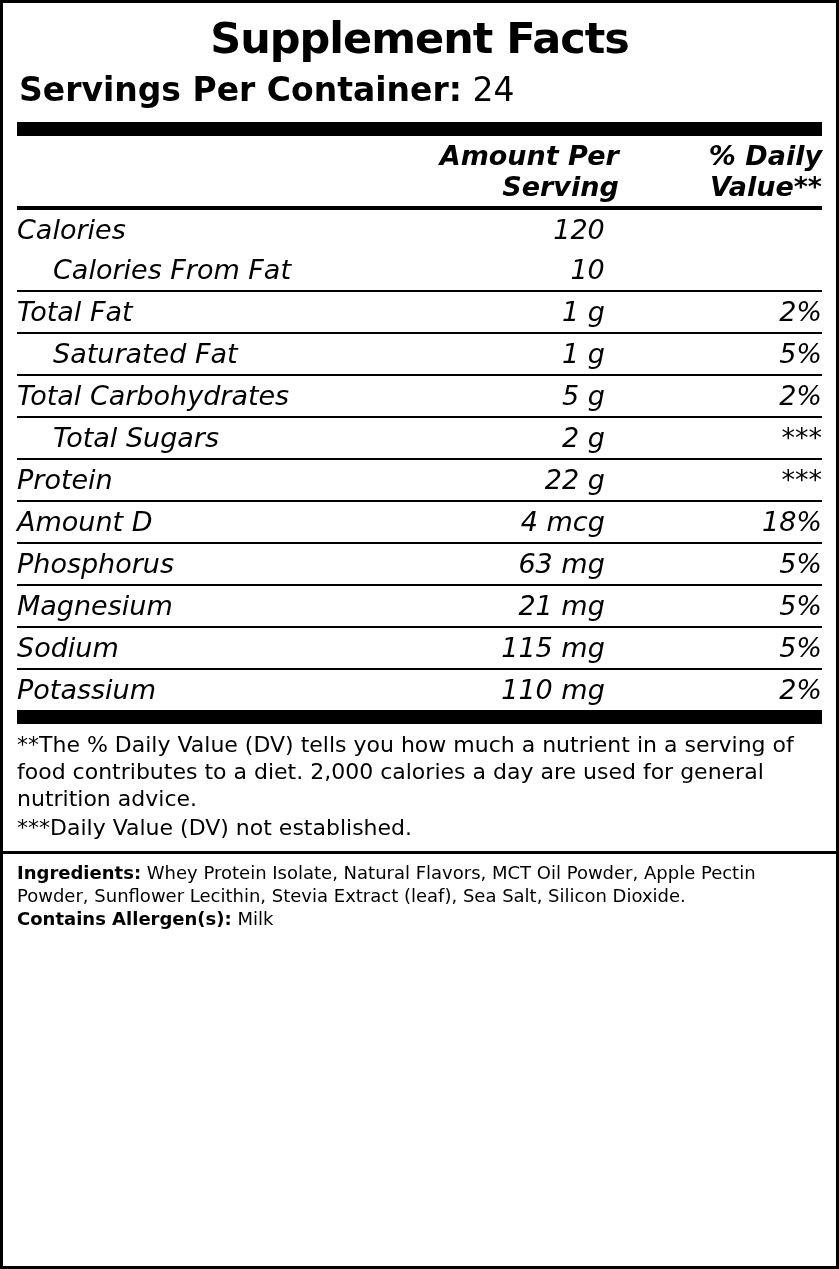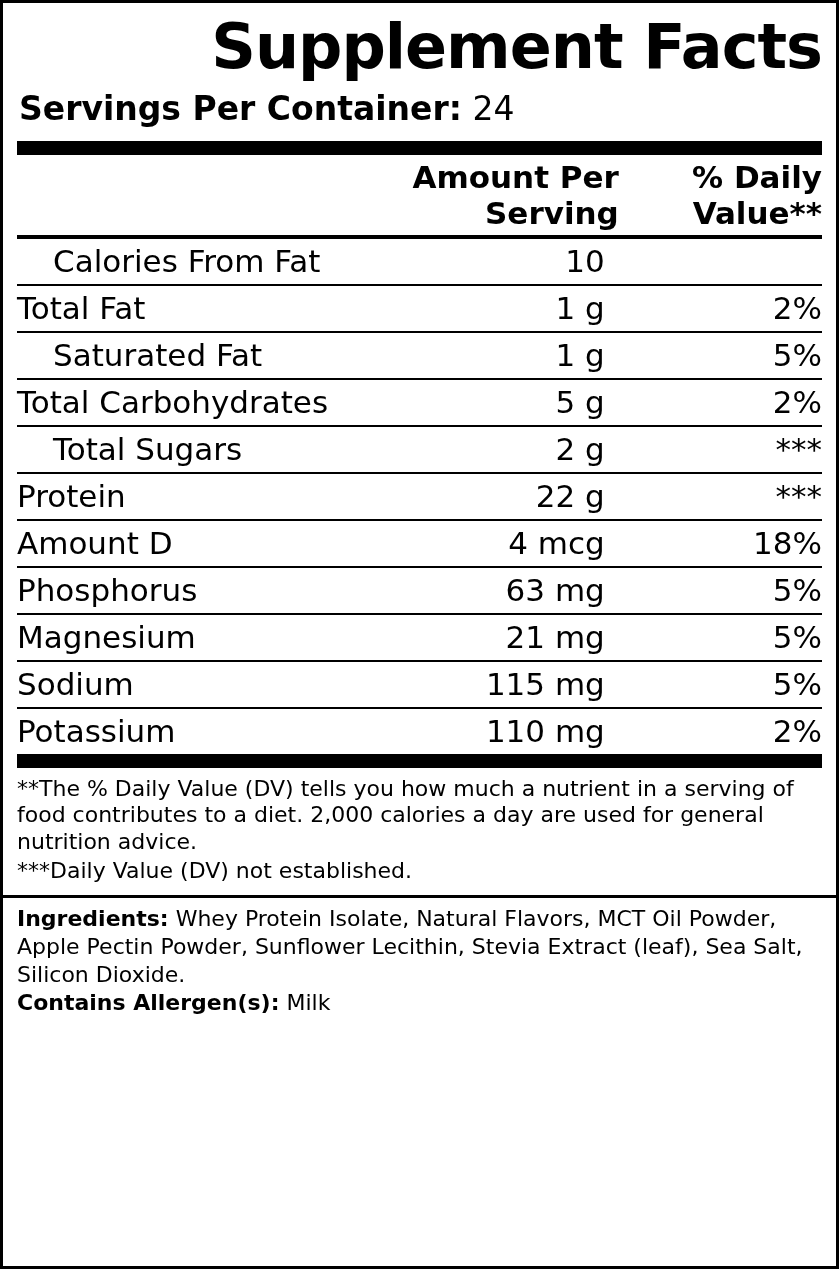--- a/index.html
+++ b/index.html
@@ -16,25 +16,25 @@
   }
   .panel {
     width: 839px;
     height: 1269px;
     border: 3px solid #000;
     padding: 10px 14px 8px 14px;
     display: flex;
     flex-direction: column;
   }
   .title {
-    font-size: 62px;
+    font-size: 43px;
     font-weight: 700;
     line-height: 0.98;
     letter-spacing: -1px;
-    text-align: right;
+    text-align: center;
     margin: 4px 0 10px 0;
     white-space: nowrap;
   }
   .servings {
     font-size: 33px;
     line-height: 1.3;
     font-weight: 400;
     margin-left: 2px;
   }
   .servings b { font-weight: 700; }
@@ -42,22 +42,23 @@
     height: 14px;
     background: #000;
     margin-top: 10px;
   }
   .bar-thick.bottom {
     margin-top: 0;
   }
   table.facts {
     width: 100%;
     border-collapse: collapse;
-    font-size: 31px;
+    font-size: 27px;
     table-layout: fixed;
+    font-style: italic;
   }
   table.facts td {
     padding: 4px 0 5px 0;
     border-bottom: 2px solid #000;
     vertical-align: baseline;
   }
   table.facts tr.no-rule td {
     border-bottom: none;
   }
   table.facts tr.head td {
@@ -76,21 +77,21 @@
     font-size: 22px;
     line-height: 1.22;
     margin-top: 8px;
   }
   .footnotes p { margin: 0 0 2px 0; }
   .divider {
     border-top: 3px solid #000;
     margin: 8px -14px 0 -14px;
   }
   .ingredients {
-    font-size: 22px;
+    font-size: 18px;
     line-height: 1.28;
     margin-top: 7px;
   }
   .ingredients p { margin: 0; }
   .ingredients b { font-weight: 700; }
   .allergens { margin-top: 4px; }
 </style>
 </head>
 <body>
 
@@ -106,20 +107,25 @@
   <div class="bar-thick"></div>
 
   <table class="facts">
     <tbody>
       <tr class="head">
         <td class="c-name"></td>
         <td class="c-amt">Amount Per Serving</td>
         <td class="c-dv">% Daily Value**</td>
       </tr>
 
+      <tr class="no-rule">
+        <td class="c-name">Calories</td>
+        <td class="c-amt">120</td>
+        <td class="c-dv"></td>
+      </tr>
       <tr>
         <td class="c-name indent">Calories From Fat</td>
         <td class="c-amt">10</td>
         <td class="c-dv"></td>
       </tr>
       <tr>
         <td class="c-name">Total Fat</td>
         <td class="c-amt">1 g</td>
         <td class="c-dv">2%</td>
       </tr>

